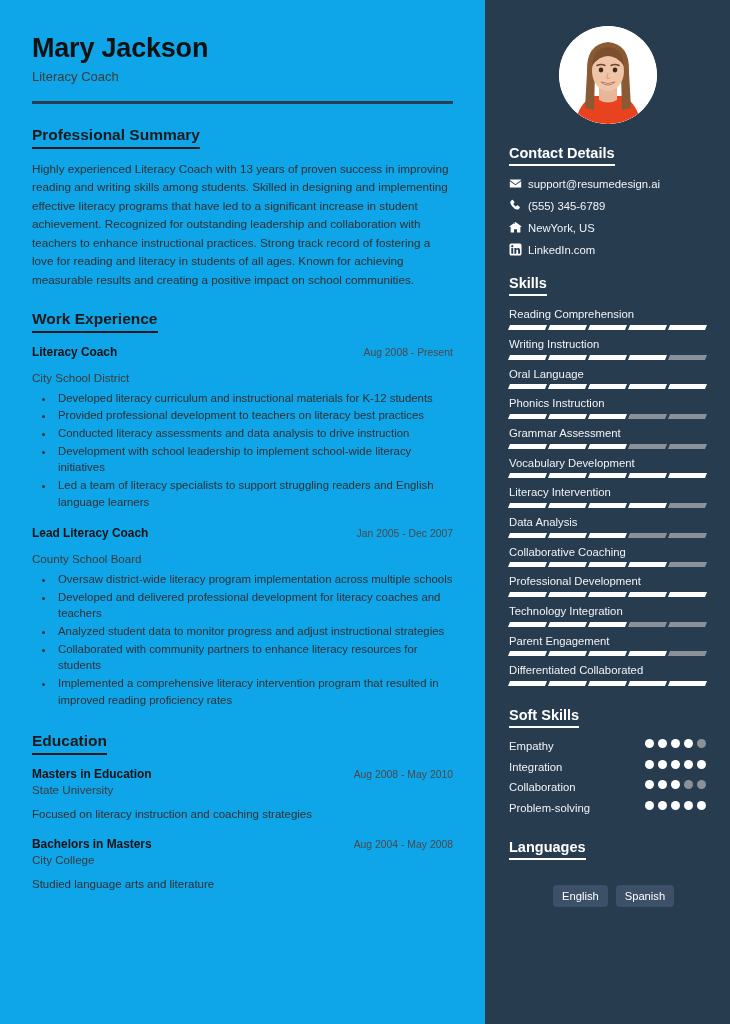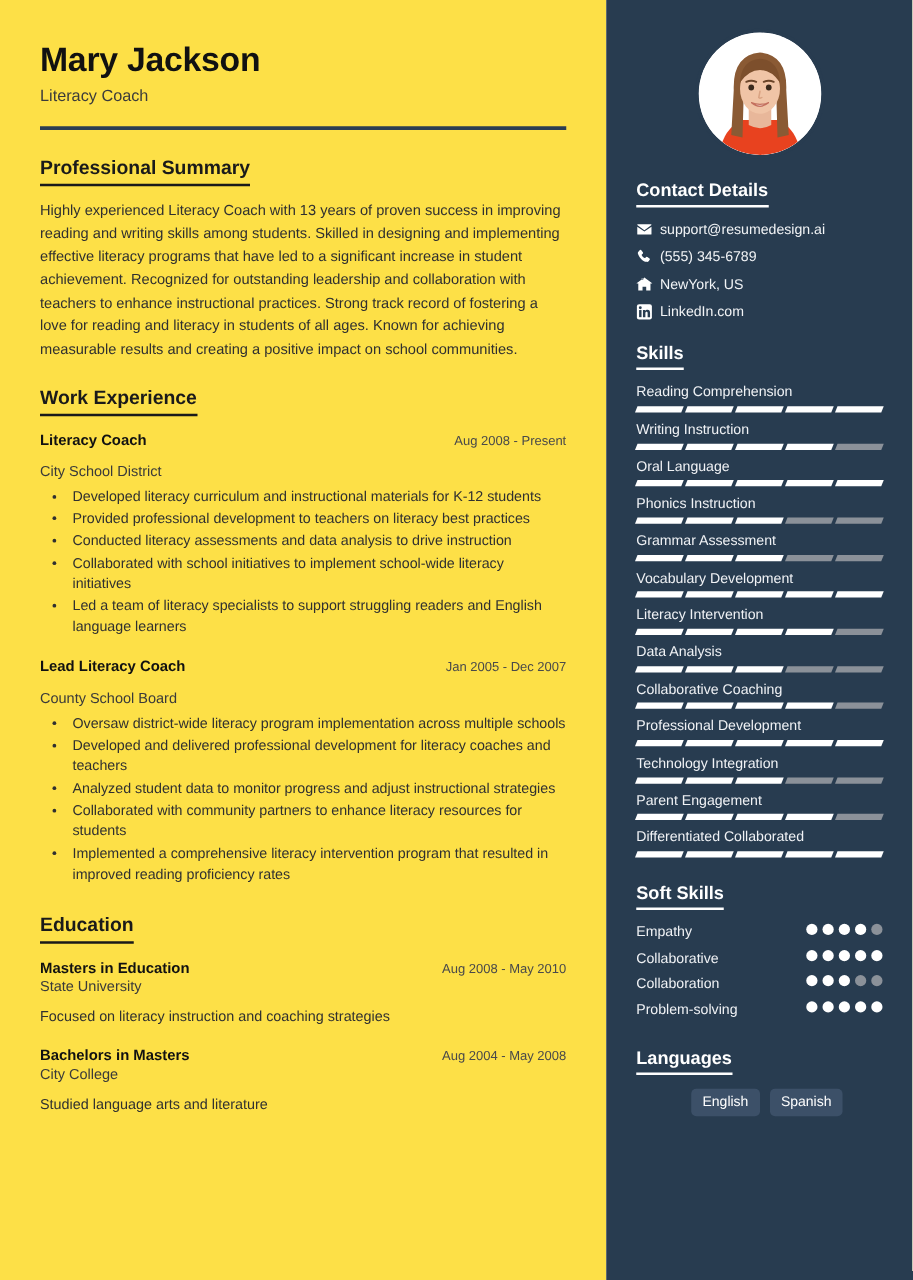--- a/index.html
+++ b/index.html
@@ -20,21 +20,21 @@
     height: 1024px;
     display: flex;
     background: #ffffff;
   }
 
   
   .left-col {
     width: 485px;
     box-sizing: border-box;
     padding: 28px 32px 0 32px;
-    background: #fde047;
+    background: #0ea5e9;
   }
   .full-name {
     font-size: 27px;
     font-weight: bold;
     color: #111111;
     letter-spacing: -0.2px;
     margin: 6px 0 5px 0;
     line-height: 1.1;
   }
   .job-title {
@@ -226,21 +226,21 @@
   .dots { display: flex; gap: 4px; }
   .dot {
     width: 9px;
     height: 9px;
     border-radius: 50%;
     background: #8b9199;
   }
   .dot.on { background: #ffffff; }
 
   .lang-wrap { margin-top: 22px; }
-  .lang-tags { display: flex; gap: 8px; flex-wrap: wrap; margin-top: 0; padding-left: 44px; }
+  .lang-tags { display: flex; gap: 8px; flex-wrap: wrap; margin-top: 14px; padding-left: 44px; }
   .lang-tag {
     background: #3c5068;
     border-radius: 4px;
     padding: 4px 9px;
     font-size: 11.2px;
     color: #ffffff;
     line-height: 1.3;
   }
 </style>
 </head>
@@ -267,21 +267,21 @@
           <div class="exp-block">
             <div class="exp-head">
        <div class="exp-role">Literacy Coach</div>
        <div class="exp-dates">Aug 2008 - Present</div>
      </div>
      <div class="exp-org">City School District</div>
      <ul class="exp-bullets">
               <li>Developed literacy curriculum and instructional materials for K-12 students</li>
               <li>Provided professional development to teachers on literacy best practices</li>
               <li>Conducted literacy assessments and data analysis to drive instruction</li>
-              <li>Collaborated with school initiatives to implement school-wide literacy initiatives</li>
+              <li>Development with school leadership to implement school-wide literacy initiatives</li>
               <li>Led a team of literacy specialists to support struggling readers and English language learners</li>
             </ul>
           </div>
           <div class="exp-block">
             <div class="exp-head">
        <div class="exp-role">Lead Literacy Coach</div>
        <div class="exp-dates">Jan 2005 - Dec 2007</div>
      </div>
      <div class="exp-org">County School Board</div>
      <ul class="exp-bullets">
@@ -545,21 +545,21 @@
               <span class="soft-label">Empathy</span>
      <span class="dots">
                 <span class="dot on"></span>
                 <span class="dot on"></span>
                 <span class="dot on"></span>
                 <span class="dot on"></span>
                 <span class="dot"></span>
               </span>
             </div>
             <div class="soft-row">
-              <span class="soft-label">Collaborative</span>
+              <span class="soft-label">Integration</span>
      <span class="dots">
                 <span class="dot on"></span>
                 <span class="dot on"></span>
                 <span class="dot on"></span>
                 <span class="dot on"></span>
                 <span class="dot on"></span>
               </span>
             </div>
             <div class="soft-row">
               <span class="soft-label">Collaboration</span>

